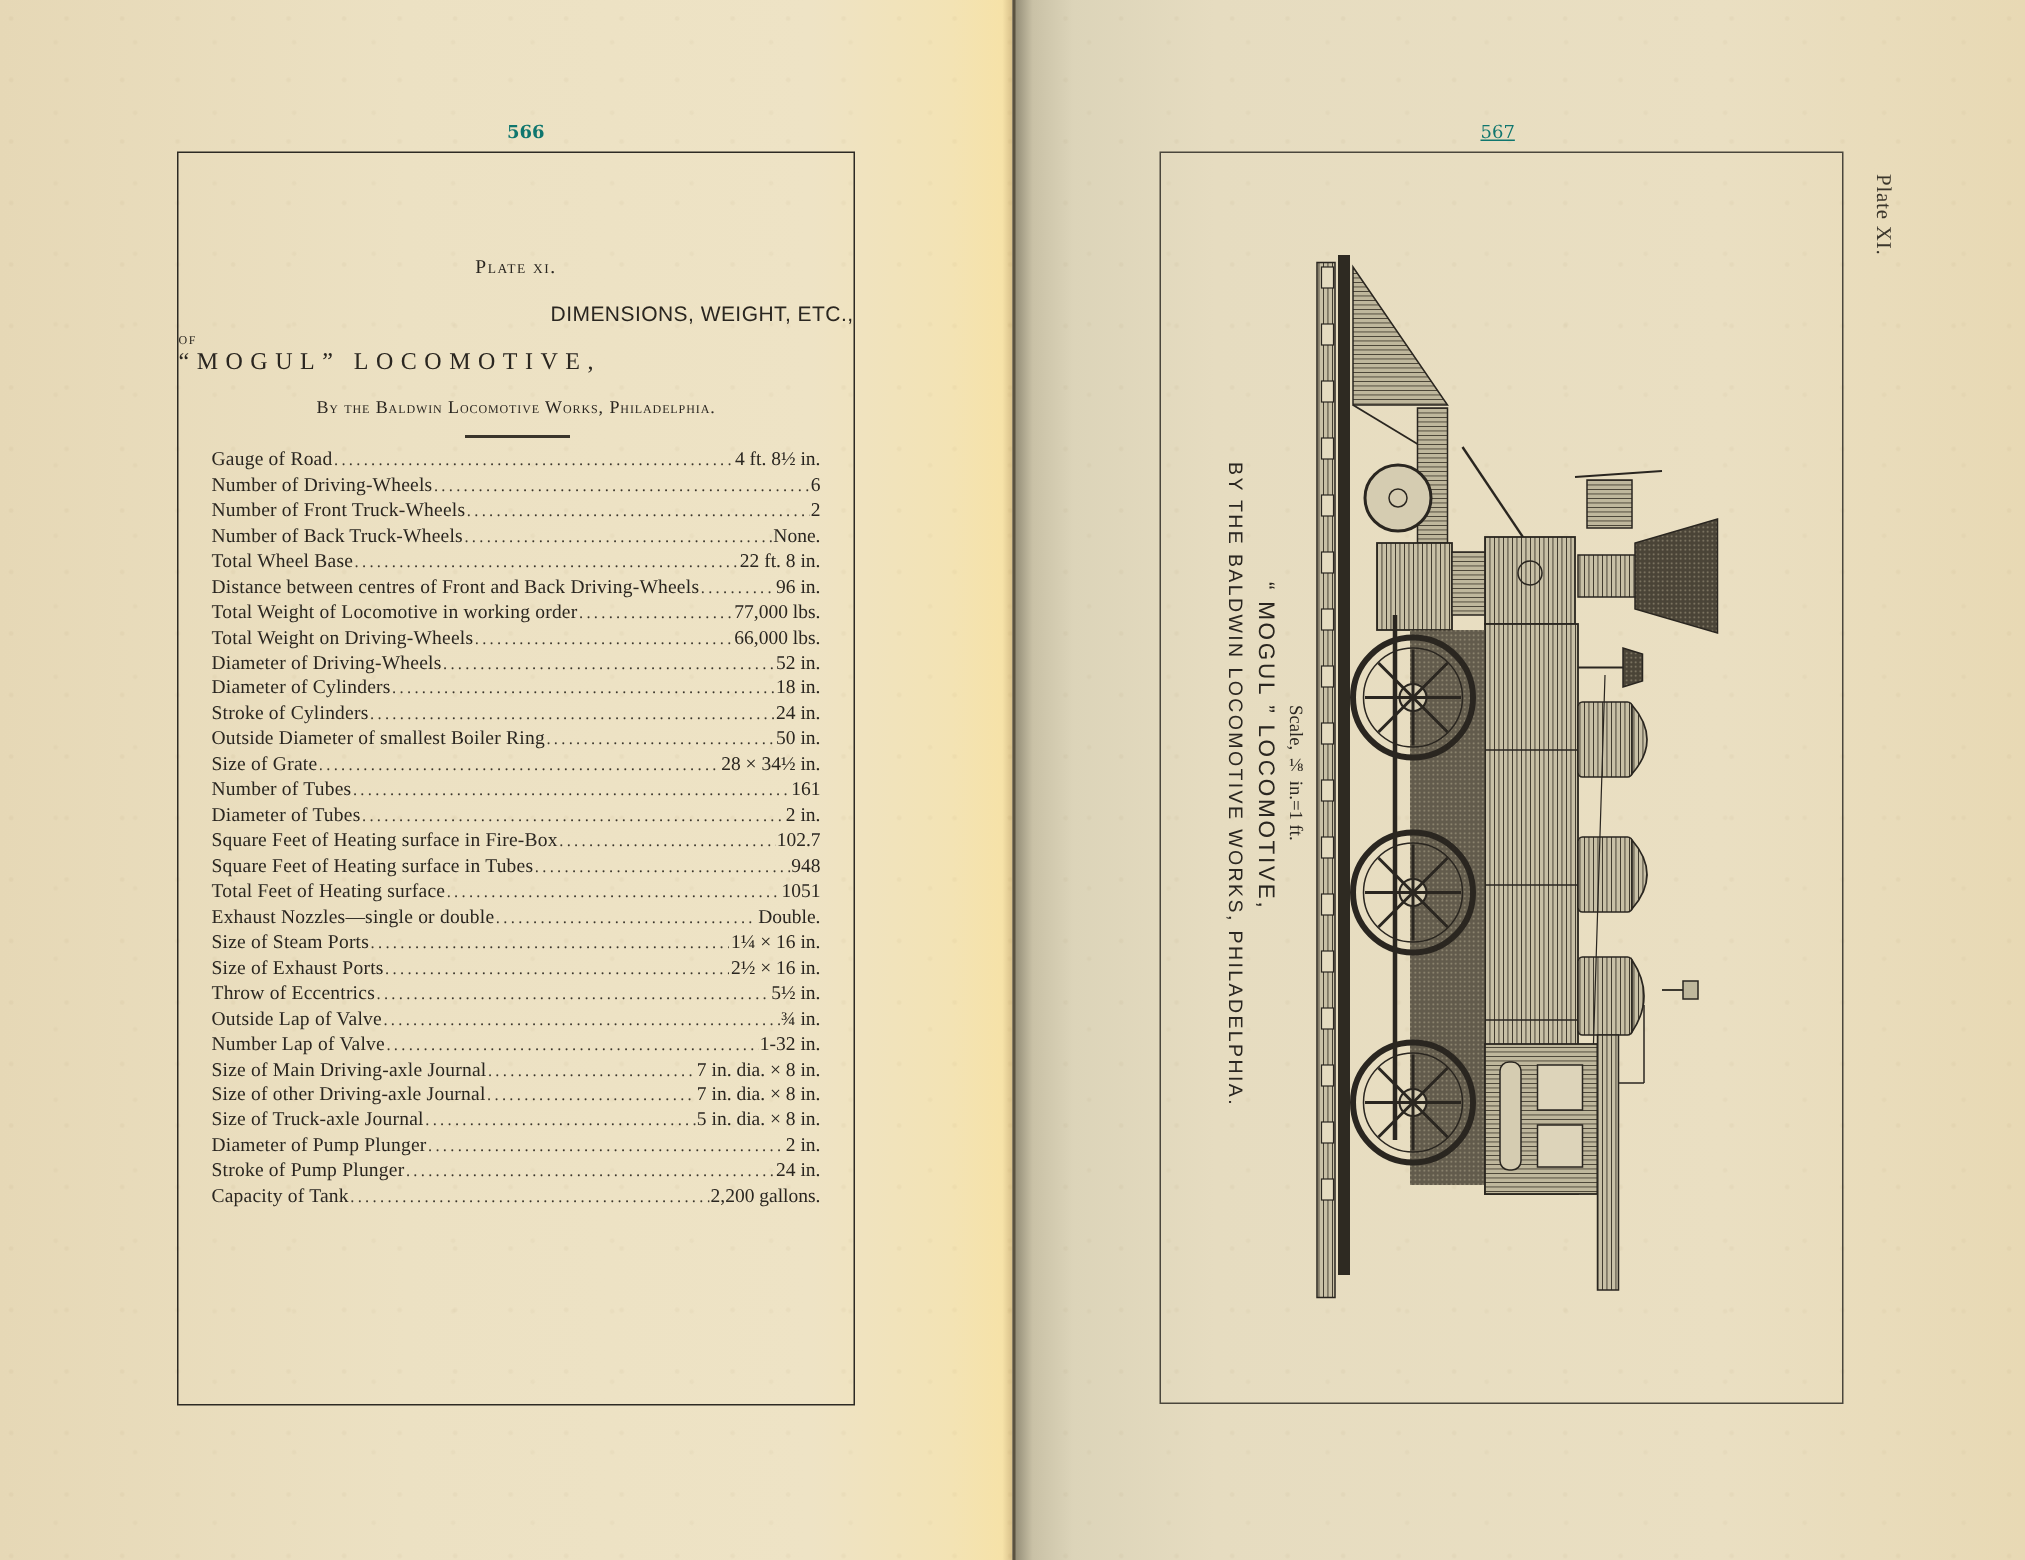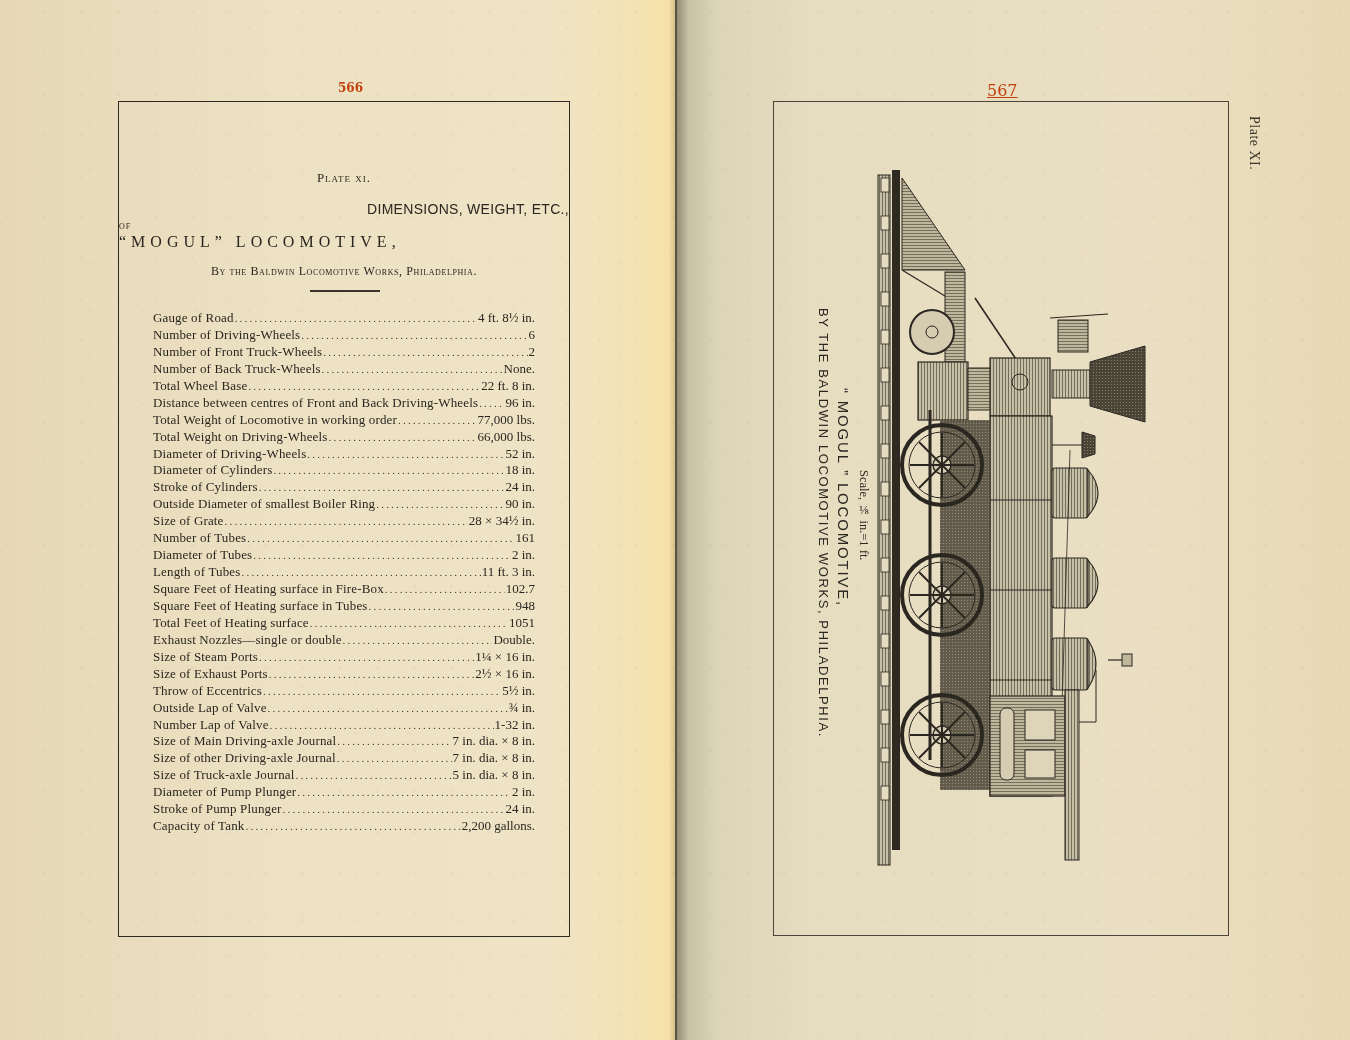--- a/index.html
+++ b/index.html
@@ -14,37 +14,37 @@
   .page-left {
     left: 0; width: 675px;
     background: linear-gradient(90deg, #e6d8b6 0%, #ece1c3 40%, #eee3c5 80%, #f3e3b4 94%, #f6e2a8 99%, #d8c08a 100%);
   }
   .page-right {
     left: 675px; width: 675px;
     background: linear-gradient(90deg, #8b8570 0%, #c9c1a6 2%, #dcd4b9 6%, #e6dcc0 20%, #eadfc2 70%, #e8d9b4 100%);
   }
   .gutter-line { position: absolute; left: 675px; top: 0; width: 2px; height: 1040px; background: #5a5240; }
 
-  .folio { position: absolute; font-family: "DejaVu Serif", serif; font-size: 12px; font-weight: bold; color: #c2410c; }
+  .folio { position: absolute; font-family: "DejaVu Serif", serif; font-size: 12px; font-weight: bold; color: #0f766e; }
   .folio-left { left: 338px; top: 81px; }
-  .folio-right { left: 987px; top: 81px; font-weight: normal; font-size: 16px; text-decoration: underline; }
+  .folio-right { left: 987px; top: 81px; font-weight: normal; font-size: 12px; text-decoration: underline; }
 
   
   .table-box {
     position: absolute; left: 118px; top: 101px; width: 452px; height: 836px;
     border: 1.5px solid #2d2a24; box-sizing: border-box;
   }
   .plate-label { position: absolute; left: 0; right: 0; top: 68px; text-align: center; font-size: 13px; letter-spacing: 1px; font-variant: small-caps; }
   .title { position: absolute; left: 0; right: 0; top: 99px; text-align: right; font-size: 14px; letter-spacing: 0.3px; font-family: "Liberation Sans", sans-serif; }
   .title-of { position: absolute; left: 0; right: 0; top: 120px; font-size: 8px; letter-spacing: 1px; }
   .subtitle { position: absolute; left: 0; right: 0; top: 131px; text-align: left; font-size: 16px; letter-spacing: 5px; }
   .byline { position: absolute; left: 0; right: 0; top: 162px; text-align: center; font-size: 12px; font-variant: small-caps; letter-spacing: 0.6px; }
   .rule { position: absolute; left: 191px; width: 70px; top: 188px; height: 0; border-top: 2px solid #3a352b; }
 
-  .specs { position: absolute; left: 22px; right: 22px; top: 196px; margin: 12px; padding: 0; list-style: none; }
+  .specs { position: absolute; left: 22px; right: 22px; top: 196px; margin: 0; padding: 0; list-style: none; }
   .spec-row { display: flex; align-items: baseline; height: 16.95px; font-size: 13px; line-height: 16.95px; white-space: nowrap; overflow: hidden; }
   .spec-label { flex: 0 0 auto; letter-spacing: 0.15px; }
   .spec-dots { flex: 1 1 auto; overflow: hidden; margin: 0 1px; color: #3a352b; letter-spacing: 2.2px; font-size: 11px; }
   .spec-dots::before { content: "......................................................................................................................................................"; }
   .spec-value { flex: 0 0 auto; }
 
   
   .plate-box {
     position: absolute; left: 773px; top: 101px; width: 456px; height: 835px;
     border: 1px solid #4a463c; box-sizing: border-box;
@@ -141,41 +141,36 @@
           <span class="spec-value">18 in.</span>
         </li>
         <li class="spec-row">
           <span class="spec-label">Stroke of Cylinders</span>
           <span class="spec-dots"></span>
           <span class="spec-value">24 in.</span>
         </li>
         <li class="spec-row">
           <span class="spec-label">Outside Diameter of smallest Boiler Ring</span>
           <span class="spec-dots"></span>
-          <span class="spec-value">90 in.</span>
+          <span class="spec-value">50 in.</span>
         </li>
         <li class="spec-row">
           <span class="spec-label">Size of Grate</span>
           <span class="spec-dots"></span>
           <span class="spec-value">28 × 34½ in.</span>
         </li>
         <li class="spec-row">
           <span class="spec-label">Number of Tubes</span>
           <span class="spec-dots"></span>
           <span class="spec-value">161</span>
         </li>
         <li class="spec-row">
           <span class="spec-label">Diameter of Tubes</span>
           <span class="spec-dots"></span>
           <span class="spec-value">2 in.</span>
-        </li>
-        <li class="spec-row">
-          <span class="spec-label">Length of Tubes</span>
-          <span class="spec-dots"></span>
-          <span class="spec-value">11 ft. 3 in.</span>
         </li>
         <li class="spec-row">
           <span class="spec-label">Square Feet of Heating surface in Fire-Box</span>
           <span class="spec-dots"></span>
           <span class="spec-value">102.7</span>
         </li>
         <li class="spec-row">
           <span class="spec-label">Square Feet of Heating surface in Tubes</span>
           <span class="spec-dots"></span>
           <span class="spec-value">948</span>

